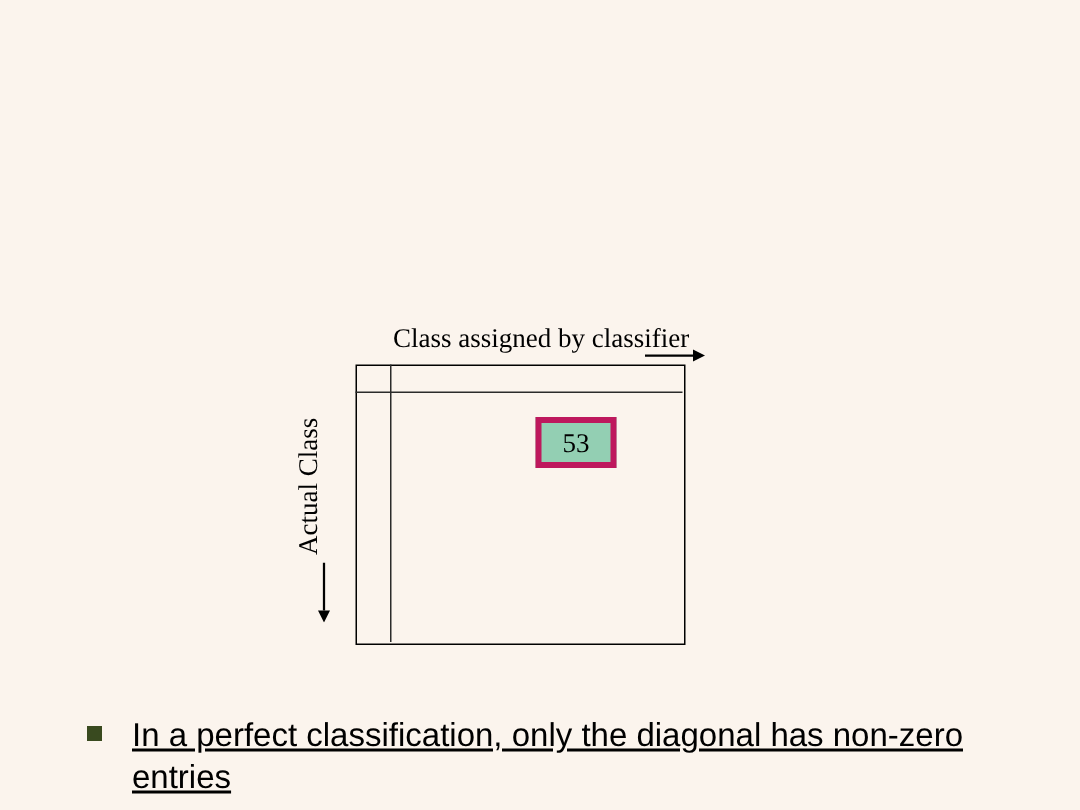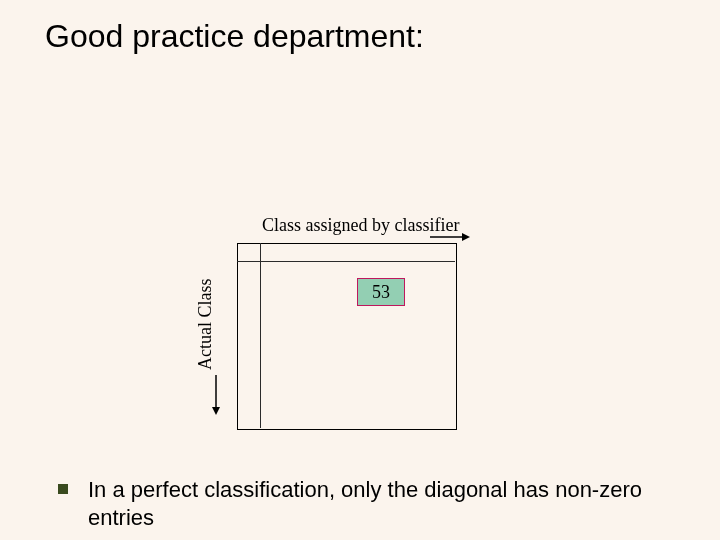--- a/index.html
+++ b/index.html
@@ -90,55 +90,56 @@
     height: 0;
     border-top: 1px solid #2b2b2b;
   }
   .cell-53 {
     position: absolute;
     left: 357px;
     top: 278px;
     width: 46px;
     height: 26px;
     background: #93cfb3;
-    border: 1px solid #be185d;
+    border: 4px solid #be185d;
     display: flex;
     align-items: center;
     justify-content: center;
     font-family: "Times New Roman", Times, serif;
     font-size: 18px;
   }
   .bullet-row {
     position: absolute;
     left: 58px;
     top: 476px;
     width: 630px;
     display: flex;
     align-items: flex-start;
+    text-decoration: underline;
   }
   .bullet-sq {
     width: 10px;
     height: 10px;
     background: #394a1f;
     margin-top: 8px;
     margin-right: 20px;
     flex: 0 0 auto;
   }
   .bullet-text {
     font-size: 22px;
     line-height: 1.25;
   }
 </style>
 </head>
 <body>
 
 <div class="slide">
 
   <div class="title">
-    <span>Good practice department:</span><br>
+    <br>
   </div>
 
 
   <div class="top-label">Class assigned by classifier</div>
   <svg class="top-arrow" viewBox="0 0 40 10">
     <line x1="0" y1="5" x2="32" y2="5" stroke="#000" stroke-width="1.5"></line>
     <polygon points="32,1 40,5 32,9" fill="#000"></polygon>
   </svg>
 
   <div class="left-label">Actual Class</div>

